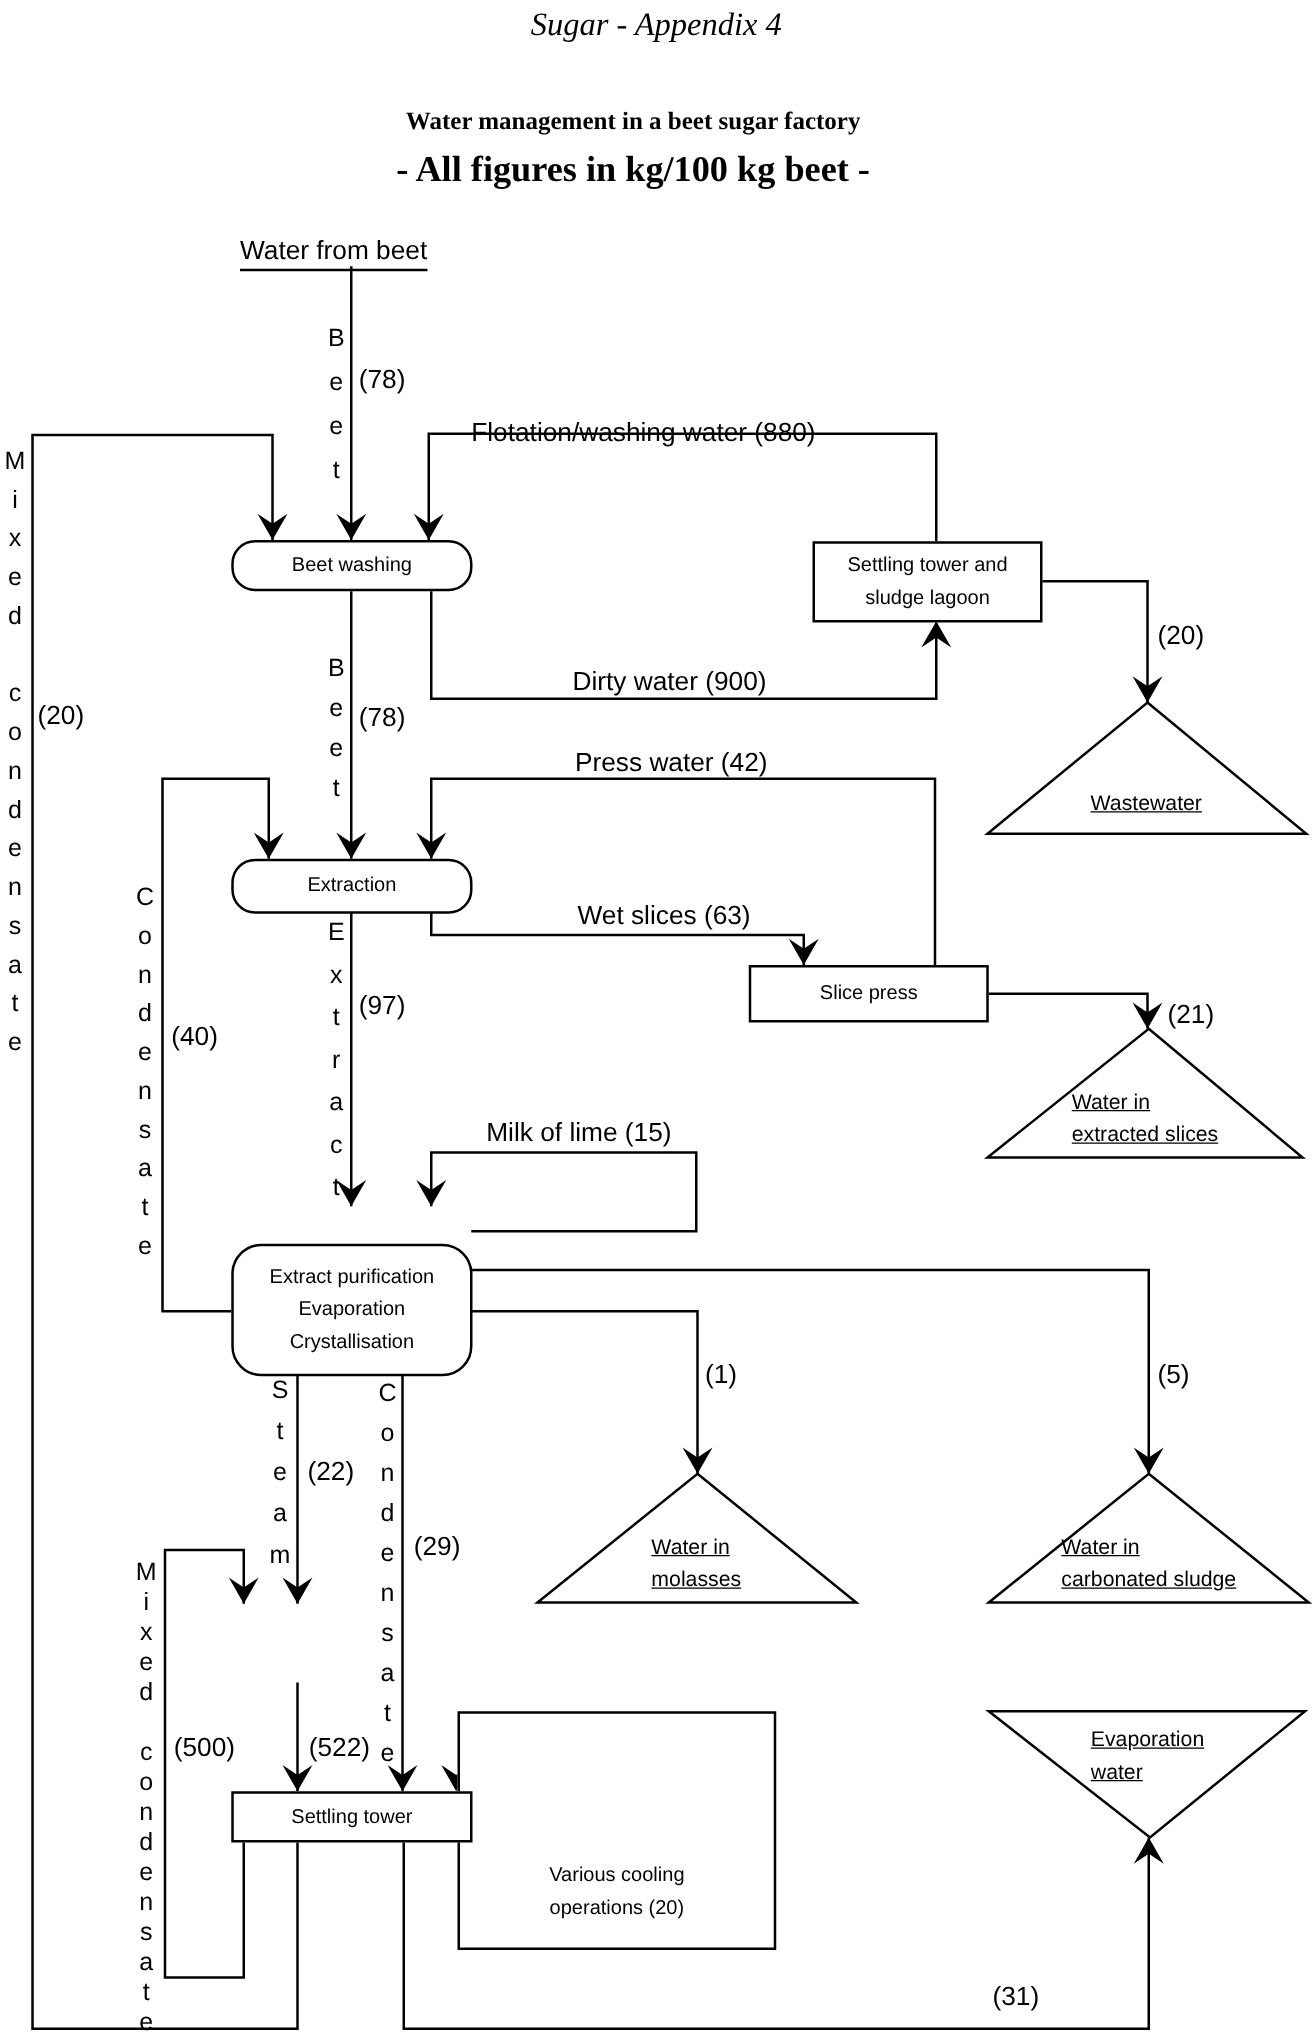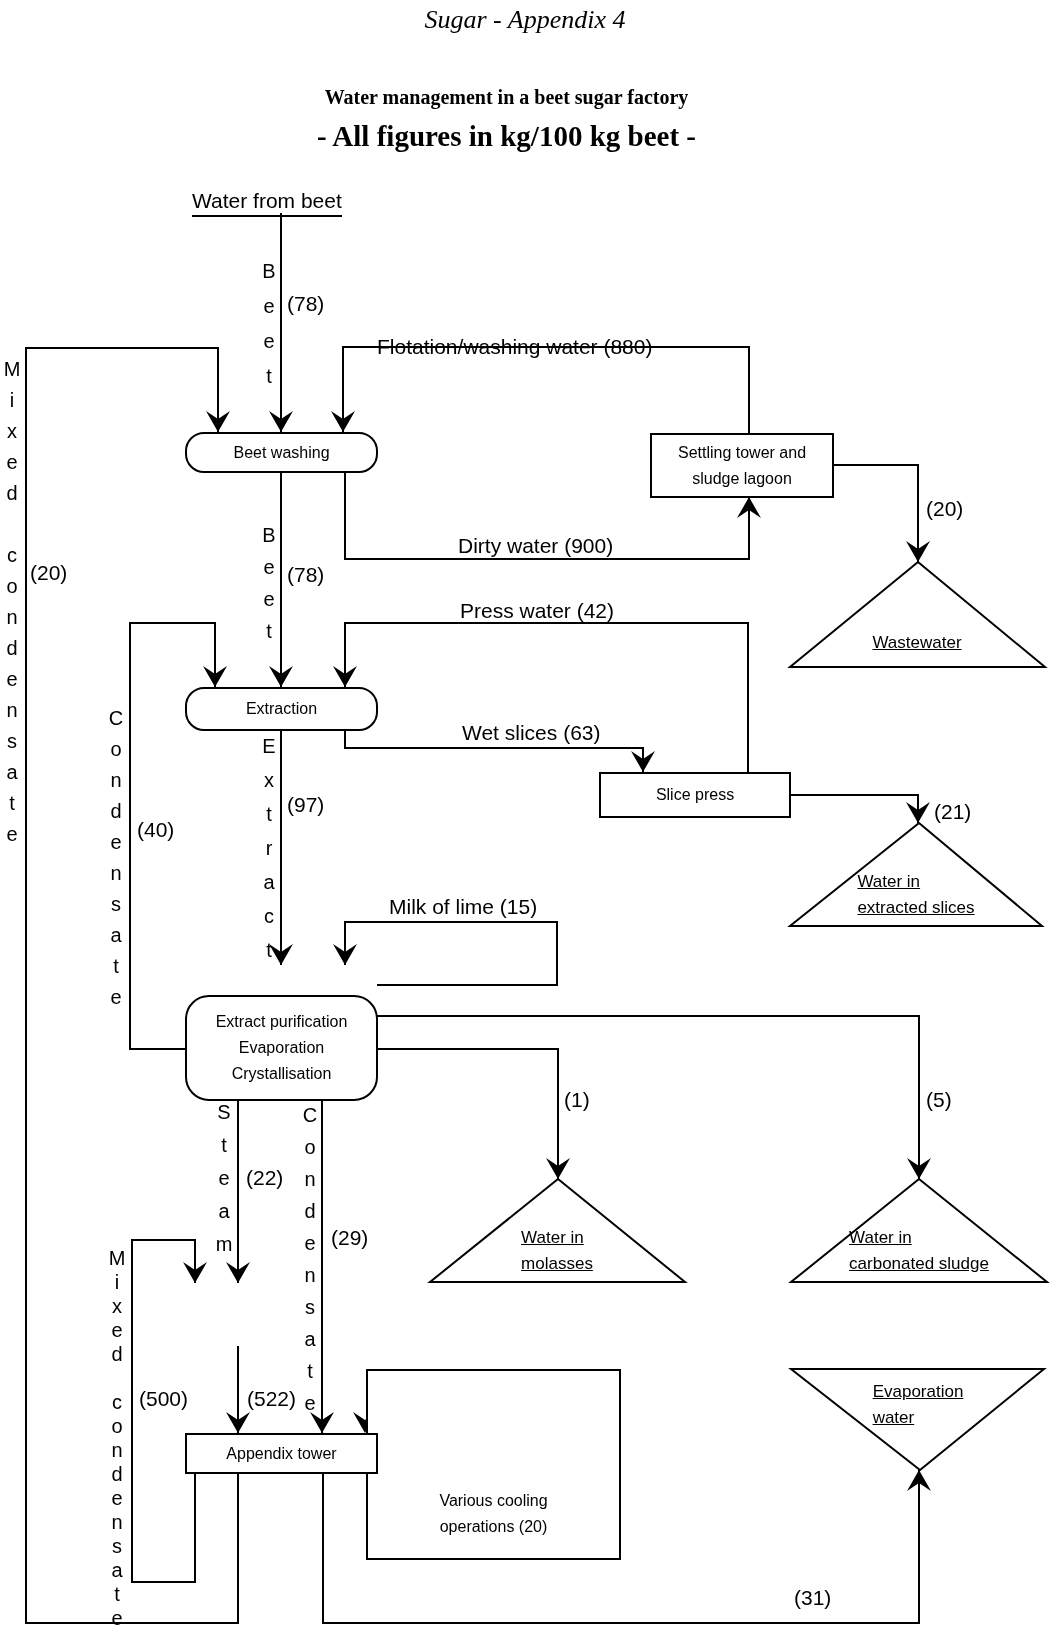--- a/index.html
+++ b/index.html
@@ -107,21 +107,21 @@
   </div>
 
   <div class="box rounded" style="left:185px;top:995px;width:193px;height:106px;border-radius:24px;">
     <div>Extract purification</div>
     <div>Evaporation</div>
     <div>Crystallisation</div>
   </div>
 
 
   <div class="box" style="left:185px;top:1433px;width:193px;height:41px;">
-    <div>Appendix tower</div>
+    <div>Settling tower</div>
   </div>
 
   <div class="lbl" style="left:377px;top:319px;margin-top:16px;">Flotation/washing water (880)</div>
   <div class="lbl" style="left:458px;top:534px;">Dirty water (900)</div>
   <div class="lbl" style="left:460px;top:599px;">Press water (42)</div>
   <div class="lbl" style="left:462px;top:721px;">Wet slices (63)</div>
   <div class="lbl" style="left:360px;top:895px;margin-left:29px;">Milk of lime (15)</div>
 
   <div class="tlab" style="left:917px;top:630px;">Wastewater</div>
   <div class="tlab" style="left:916px;top:869px;">

